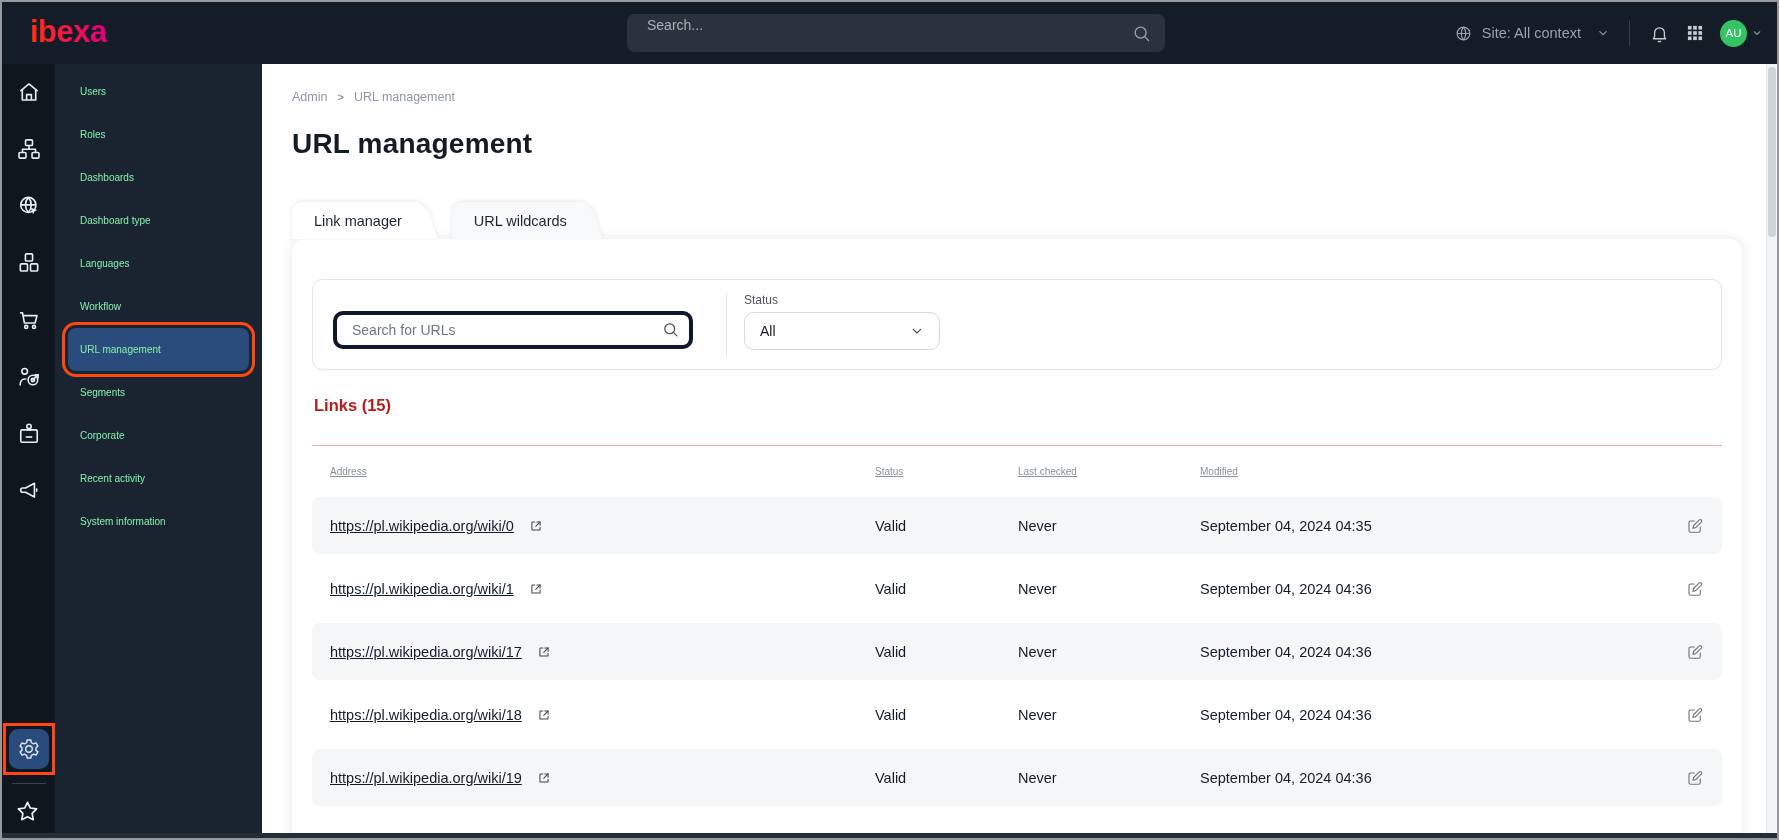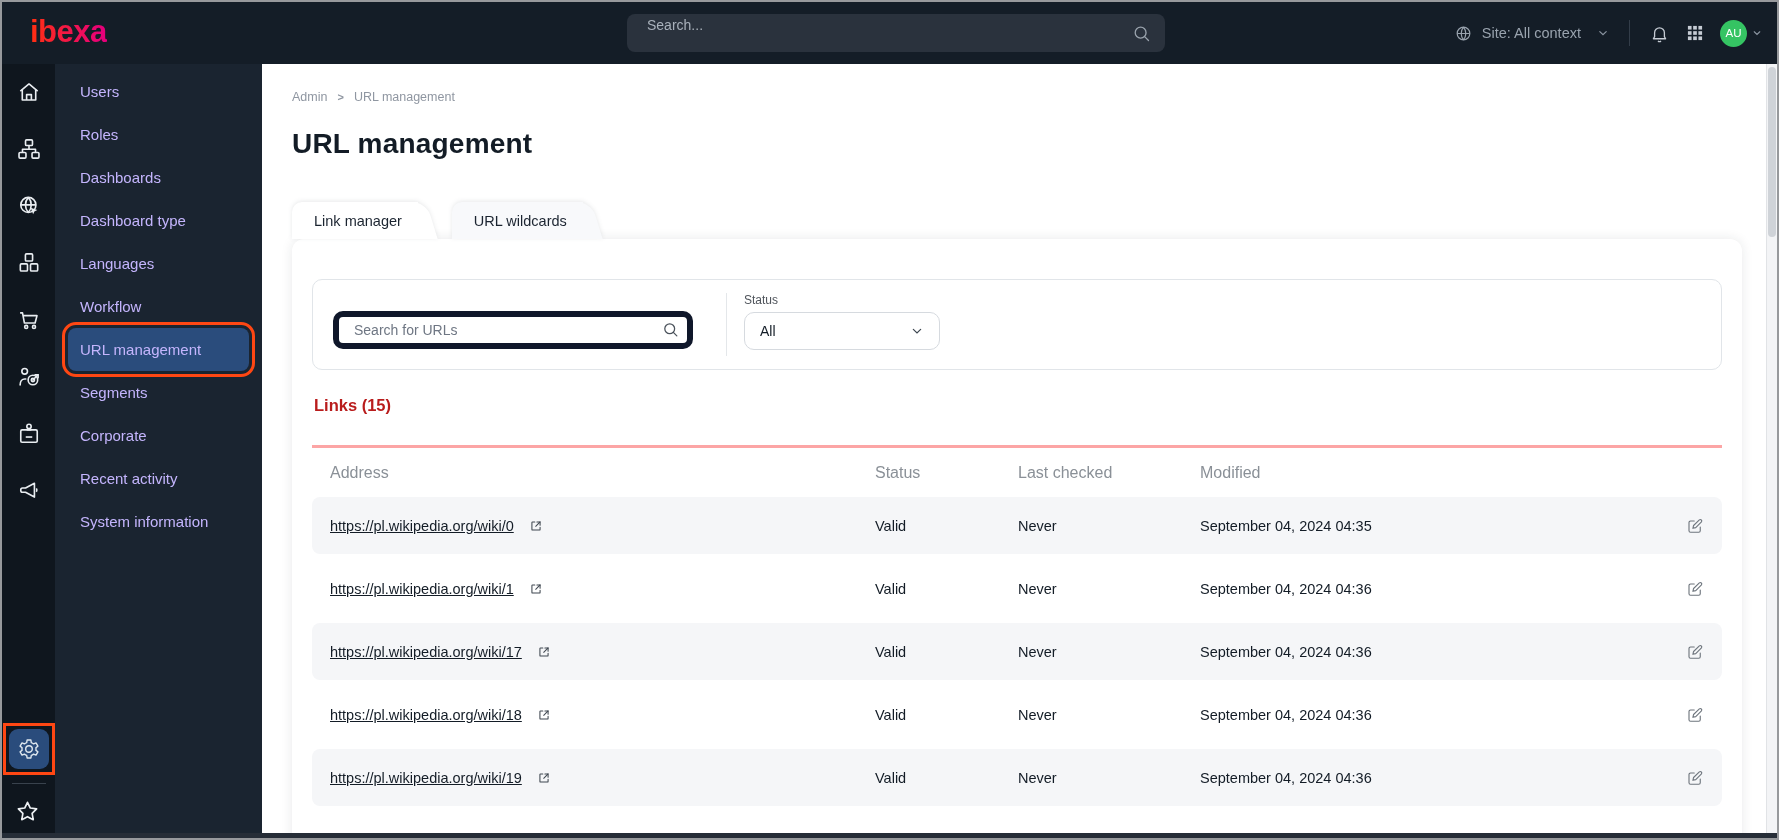--- a/index.html
+++ b/index.html
@@ -67,21 +67,21 @@
   .rail-divider { width: 34px; height: 1px; background: #39424d; margin: 3px 0 12px; }
   .star-btn { width: 30px; height: 30px; background: none; border: none; color: #eef1f4; cursor: pointer; margin-bottom: 4px; }
 
   
   .menu {
     position: absolute; left: 53px; top: 62px; bottom: 0; width: 207px;
     background: #1a2430; padding: 6px 13px; z-index: 4;
   }
   .menu-item {
     height: 43px; display: flex; align-items: center; padding: 0 12px;
-    color: #c4b5fd; font-size: 15px; border-radius: 8px; cursor: pointer;
+    color: #86efac; font-size: 10px; border-radius: 8px; cursor: pointer;
   }
   .menu-item.active { background: #2a4c7c; outline: 3px solid #ff4713; outline-offset: 3px; }
 
   
   .content {
     position: absolute; left: 260px; top: 62px; right: 11px; bottom: 0;
     background: #fff; padding: 26px 0 0 30px; overflow: hidden;
   }
   .breadcrumb { display: flex; align-items: center; gap: 10px; font-size: 12.5px; color: #8f96a1; }
   .crumb-sep { font-size: 11px; font-weight: 700; }
@@ -106,42 +106,42 @@
     background: #fff; border-radius: 12px; box-shadow: 0 0 12px rgba(26,37,48,0.10);
     padding: 40px 20px 30px;
   }
 
   .filter-box {
     border: 1px solid #e1e5e9; border-radius: 10px; height: 91px;
     display: flex; padding: 13px 20px 0; align-items: stretch;
   }
   .filter-left { width: 360px; padding-top: 18px; position: relative; }
   .filter-left input {
-    width: 100%; height: 38px; border: 6px solid #0f172a; border-radius: 10px;
+    width: 100%; height: 38px; border: 4px solid #0f172a; border-radius: 10px;
     font-size: 14px; color: #333; padding: 0 40px 0 15px; outline: none;
     font-family: "Liberation Sans", sans-serif;
   }
   .filter-left input::placeholder { color: #6e7683; }
   .filter-left .sicon { position: absolute; right: 13px; top: 27px; color: #4a525b; }
   .filter-divider { width: 1px; background: #e4e7ea; margin-left: 33px; margin-bottom: 13px; }
   .filter-status { margin-left: 17px; }
   .status-label { font-size: 12px; color: #4f545b; margin-bottom: 5px; }
   .status-select {
     width: 196px; height: 38px; border: 1px solid #d6dadf; border-radius: 10px;
     display: flex; align-items: center; justify-content: space-between;
     padding: 0 14px 0 15px; font-size: 14px; color: #131c26; cursor: pointer;
   }
   .status-select .chev { color: #3d4650; }
 
   .links-heading { margin: 26px 0 0 2px; font-size: 16.5px; font-weight: 700; color: #b91c1c; }
 
   .table-header {
-    margin-top: 30px; border-top: 3px solid #fca5a5; height: 52px;
+    margin-top: 30px; border-top: 1px solid #fca5a5; height: 52px;
     display: grid; grid-template-columns: 545px 143px 182px 1fr 40px;
-    align-items: center; padding: 0 18px; color: #8a9097; font-size: 16px;
+    align-items: center; padding: 0 18px; color: #8a9097; font-size: 10px; text-decoration: underline;
   }
   .t-row {
     display: grid; grid-template-columns: 545px 143px 182px 1fr 40px;
     align-items: center; height: 57px; padding: 0 18px; border-radius: 8px;
     margin-bottom: 6px; font-size: 14.5px; color: #131c26;
   }
   .t-row.alt { background: #f5f6f8; }
   .address-cell { display: flex; align-items: center; gap: 15px; min-width: 0; }
   .address-link { color: #131c26; text-decoration: underline; cursor: pointer; white-space: nowrap; }
   .ext-icon { color: #3f4750; flex: none; display: flex; }

